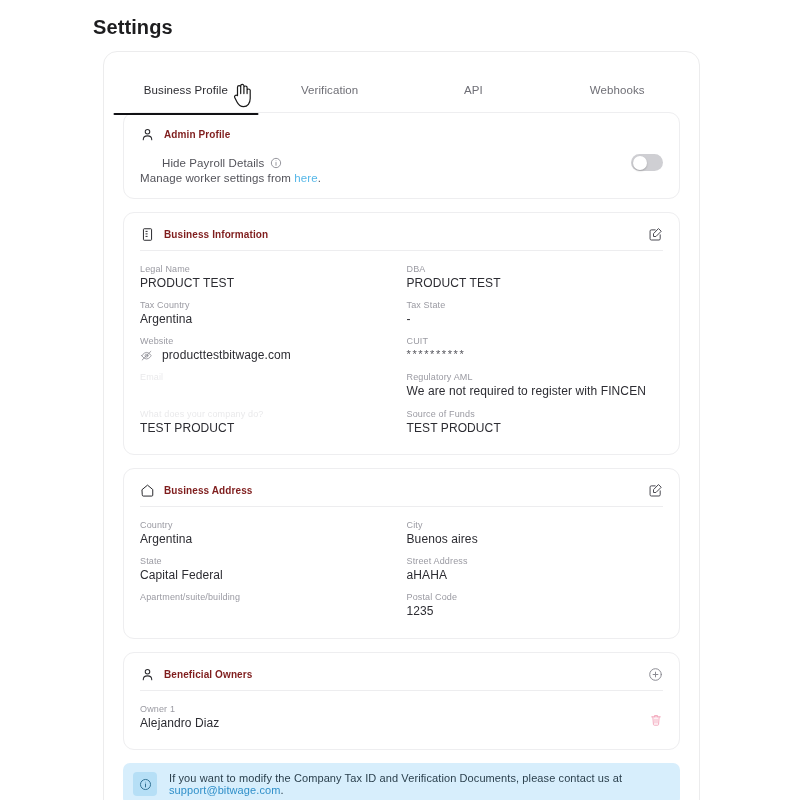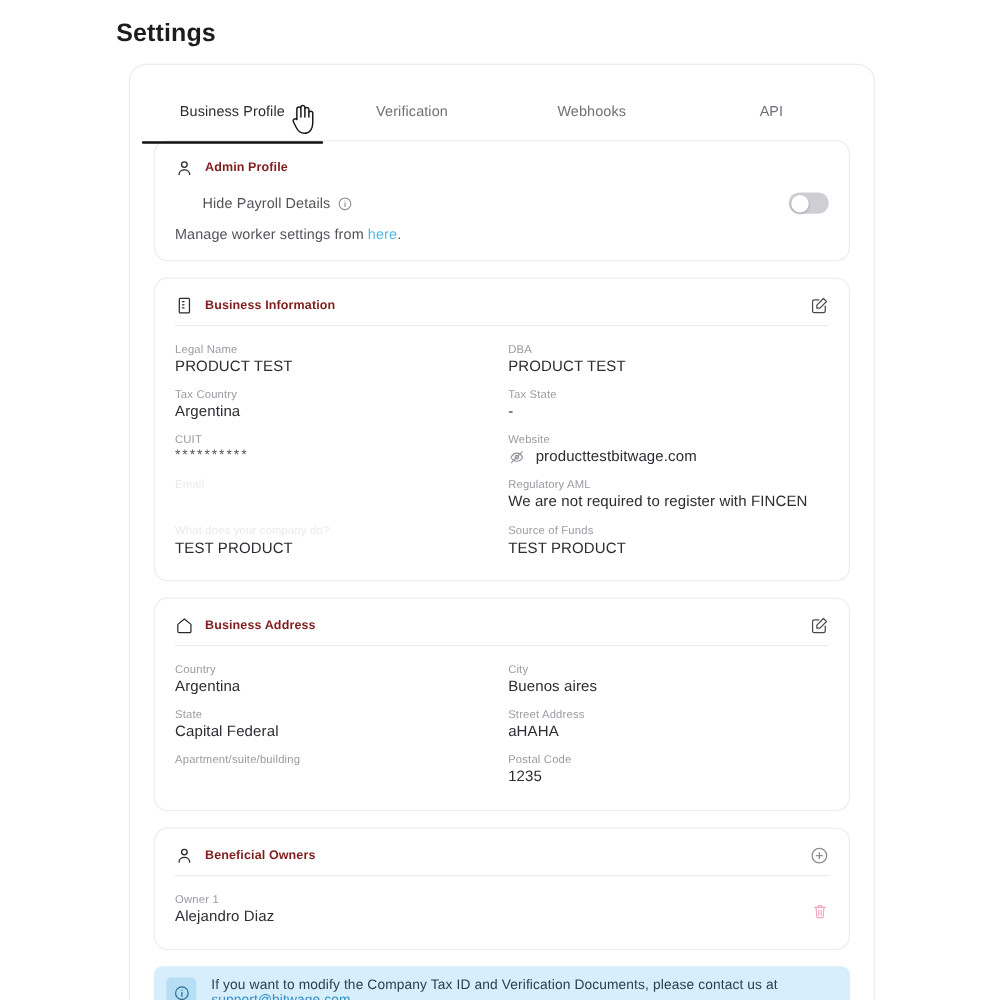--- a/index.html
+++ b/index.html
@@ -122,21 +122,21 @@
     flex: none;
   }
   .toggle .knob {
     position: absolute; left: 1.5px; top: 1.5px;
     width: 14px; height: 14px; border-radius: 50%;
     background: #ffffff;
     box-shadow: 0 1px 2px rgba(0,0,0,.22);
   }
   .admin-note {
     font-size: 11.5px; color: #53535a;
-    margin-top: 11px; letter-spacing: 0.1px;
+    margin-top: 1px; letter-spacing: 0.1px;
   }
   .admin-note a { color: #56b7e8; text-decoration: none; }
 
   
   .grid {
     display: grid;
     grid-template-columns: 1fr 1fr;
     column-gap: 10px;
     row-gap: 0px;
   }
@@ -198,24 +198,24 @@
   <div class="outer-card">
 
     <div class="tabs">
       <div class="tab active">
         <span>Business Profile</span>
       </div>
       <div class="tab">
         <span>Verification</span>
       </div>
       <div class="tab">
+        <span>API</span>
+      </div>
+      <div class="tab">
         <span>Webhooks</span>
-      </div>
-      <div class="tab">
-        <span>API</span>
       </div>
     </div>
 
     <div class="card">
       <div class="card-head">
         <span class="card-icon">
           <svg width="15" height="15" viewBox="0 0 24 24" fill="none" stroke="currentColor" stroke-width="1.7" stroke-linecap="round" stroke-linejoin="round">
             <circle cx="12" cy="7.5" r="3.6"></circle>
               <path d="M5.2 20.2c0-3.6 3-6 6.8-6s6.8 2.4 6.8 6"></path>
           </svg>
@@ -274,37 +274,37 @@
 
         <div class="field">
           <div class="f-label">Tax Country</div>
           <div class="f-value">Argentina</div>
         </div>
         <div class="field">
           <div class="f-label">Tax State</div>
           <div class="f-value">-</div>
         </div>
 
-        <div class="field">
-          <div class="f-label">CUIT</div>
-          <div class="f-value mask">**********</div>
-        </div>
         <div class="field">
           <div class="f-label">Website</div>
           <div class="f-value">
             <span class="eye-off">
               <svg width="13" height="13" viewBox="0 0 24 24" fill="none" stroke="currentColor" stroke-width="1.6" stroke-linecap="round" stroke-linejoin="round">
                 <path d="M3.4 12.4s3.4-6 8.6-6 8.6 6 8.6 6-3.4 6-8.6 6-8.6-6-8.6-6z"></path>
                 <circle cx="12" cy="12.4" r="2.6"></circle>
                 <line x1="4" y1="20.4" x2="20" y2="4.4"></line>
               </svg>
             </span>
             <span>producttestbitwage.com</span>
           </div>
         </div>
+        <div class="field">
+          <div class="f-label">CUIT</div>
+          <div class="f-value mask">**********</div>
+        </div>
 
         <div class="field faded">
           <div class="f-label">Email</div>
           <div class="f-value empty"></div>
         </div>
         <div class="field">
           <div class="f-label">Regulatory AML</div>
           <div class="f-value">We are not required to register with FINCEN</div>
         </div>
 

